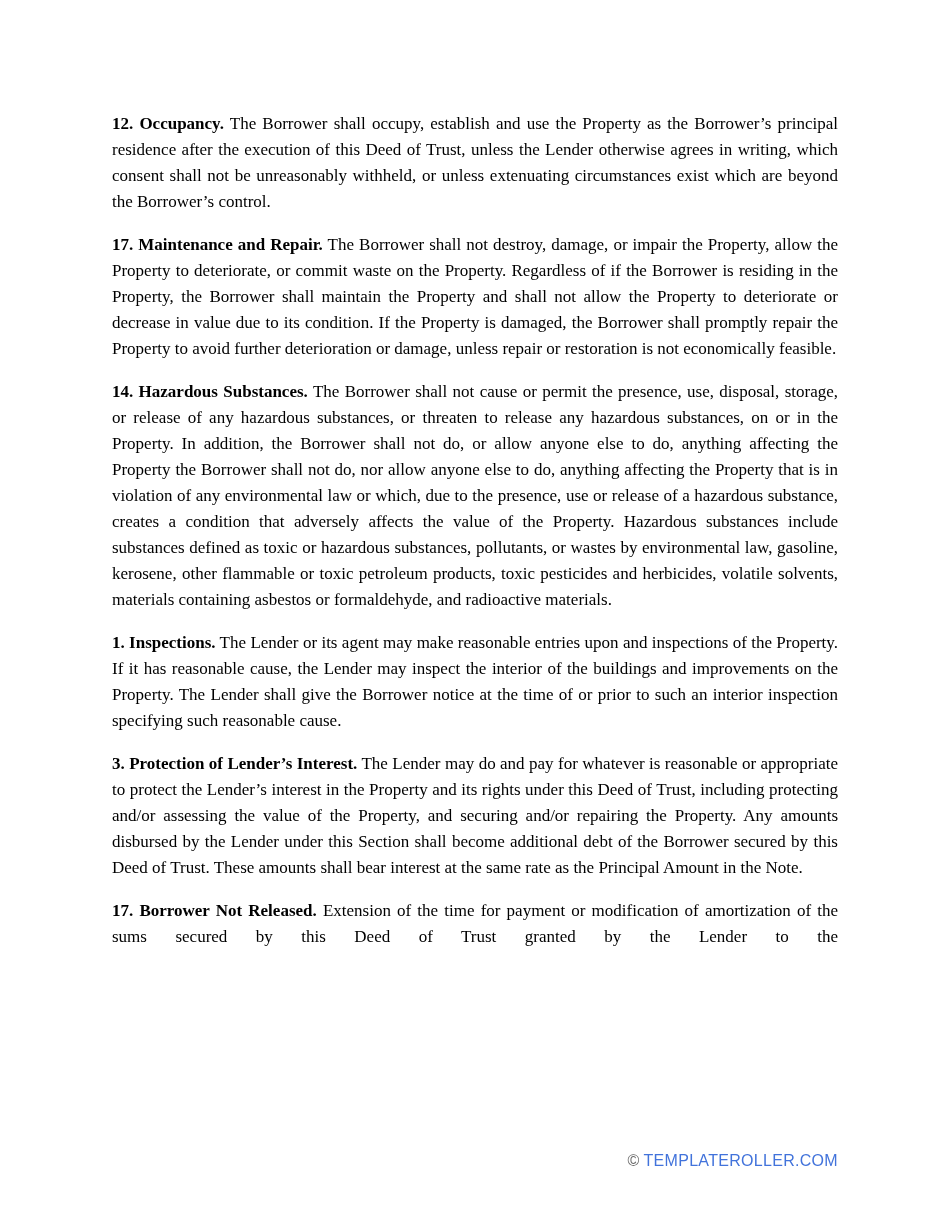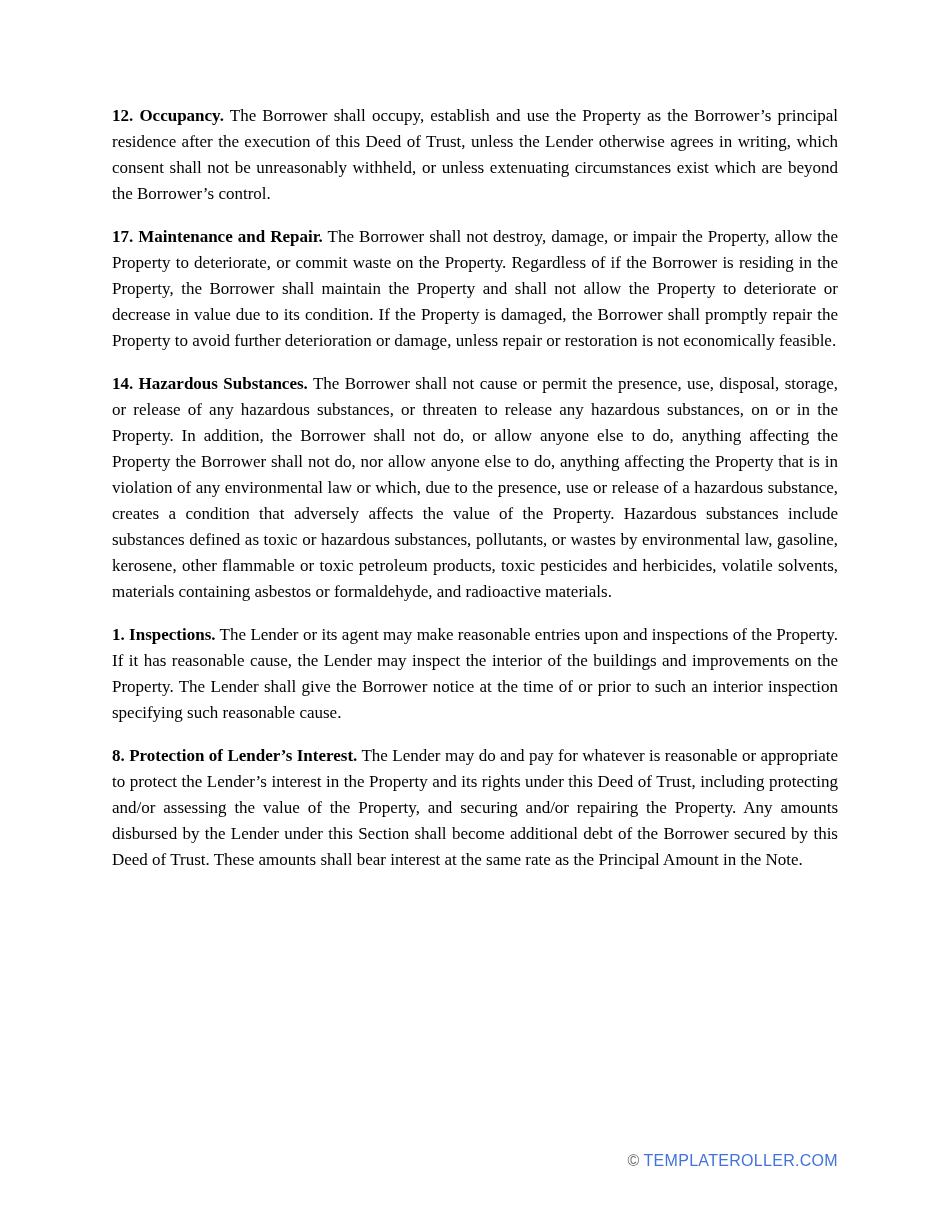--- a/index.html
+++ b/index.html
@@ -18,21 +18,21 @@
     left: 112px;
     top: 103px;
     width: 726px;
     font-family: "Liberation Serif", "DejaVu Serif", serif;
     font-size: 17px;
     line-height: 26px;
     color: #000000;
     text-align: justify;
   }
   .para {
-    margin: 0 0 17px 0;
+    margin: 8px 0 17px 0;
   }
   .para .heading {
     font-weight: bold;
   }
   .para.continued {
     text-align-last: justify;
   }
   .footer {
     position: absolute;
     top: 1152px;
@@ -61,21 +61,23 @@
 
   <p class="para"><strong class="heading">17. Maintenance and Repair.</strong>
     <span>The Borrower shall not destroy, damage, or impair the Property, allow the Property to deteriorate, or commit waste on the Property. Regardless of if the Borrower is residing in the Property, the Borrower shall maintain the Property and shall not allow the Property to deteriorate or decrease in value due to its condition. If the Property is damaged, the Borrower shall promptly repair the Property to avoid further deterioration or damage, unless repair or restoration is not economically feasible.</span></p>
 
   <p class="para"><strong class="heading">14. Hazardous Substances.</strong>
     <span>The Borrower shall not cause or permit the presence, use, disposal, storage, or release of any hazardous substances, or threaten to release any hazardous substances, on or in the Property. In addition, the Borrower shall not do, or allow anyone else to do, anything affecting the Property the Borrower shall not do, nor allow anyone else to do, anything affecting the Property that is in violation of any environmental law or which, due to the presence, use or release of a hazardous substance, creates a condition that adversely affects the value of the Property. Hazardous substances include substances defined as toxic or hazardous substances, pollutants, or wastes by environmental law, gasoline, kerosene, other flammable or toxic petroleum products, toxic pesticides and herbicides, volatile solvents, materials containing asbestos or formaldehyde, and radioactive materials.</span></p>
 
   <p class="para"><strong class="heading">1. Inspections.</strong>
     <span>The Lender or its agent may make reasonable entries upon and inspections of the Property. If it has reasonable cause, the Lender may inspect the interior of the buildings and improvements on the Property. The Lender shall give the Borrower notice at the time of or prior to such an interior inspection specifying such reasonable cause.</span></p>
 
-  <p class="para"><strong class="heading">8. Protection of Lender’s Interest.</strong>
+  <p class="para"><strong class="heading">3. Protection of Lender’s Interest.</strong>
     <span>The Lender may do and pay for whatever is reasonable or appropriate to protect the Lender’s interest in the Property and its rights under this Deed of Trust, including protecting and/or assessing the value of the Property, and securing and/or repairing the Property. Any amounts disbursed by the Lender under this Section shall become additional debt of the Borrower secured by this Deed of Trust. These amounts shall bear interest at the same rate as the Principal Amount in the Note.</span></p>
 
+  <p class="para continued"><strong class="heading">17. Borrower Not Released.</strong>
+    <span>Extension of the time for payment or modification of amortization of the sums secured by this Deed of Trust granted by the Lender to the</span></p>
 
 </div>
 
 <div class="footer">
   <span class="copy">©</span><a class="footer-link" style="color: rgb(66, 115, 219);">TEMPLATEROLLER.COM</a>
 </div>
 
 </body></html>

